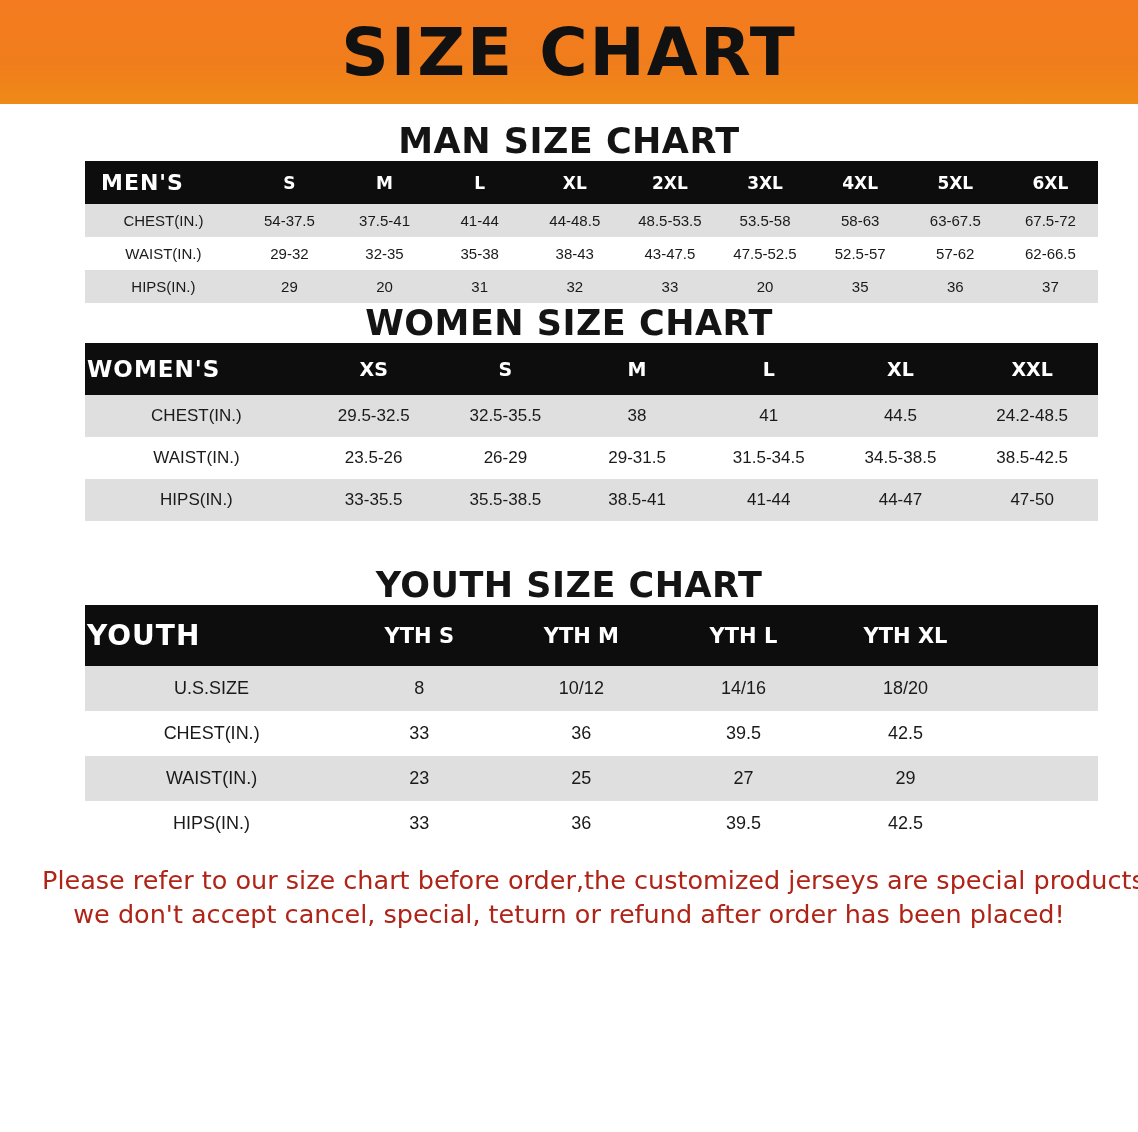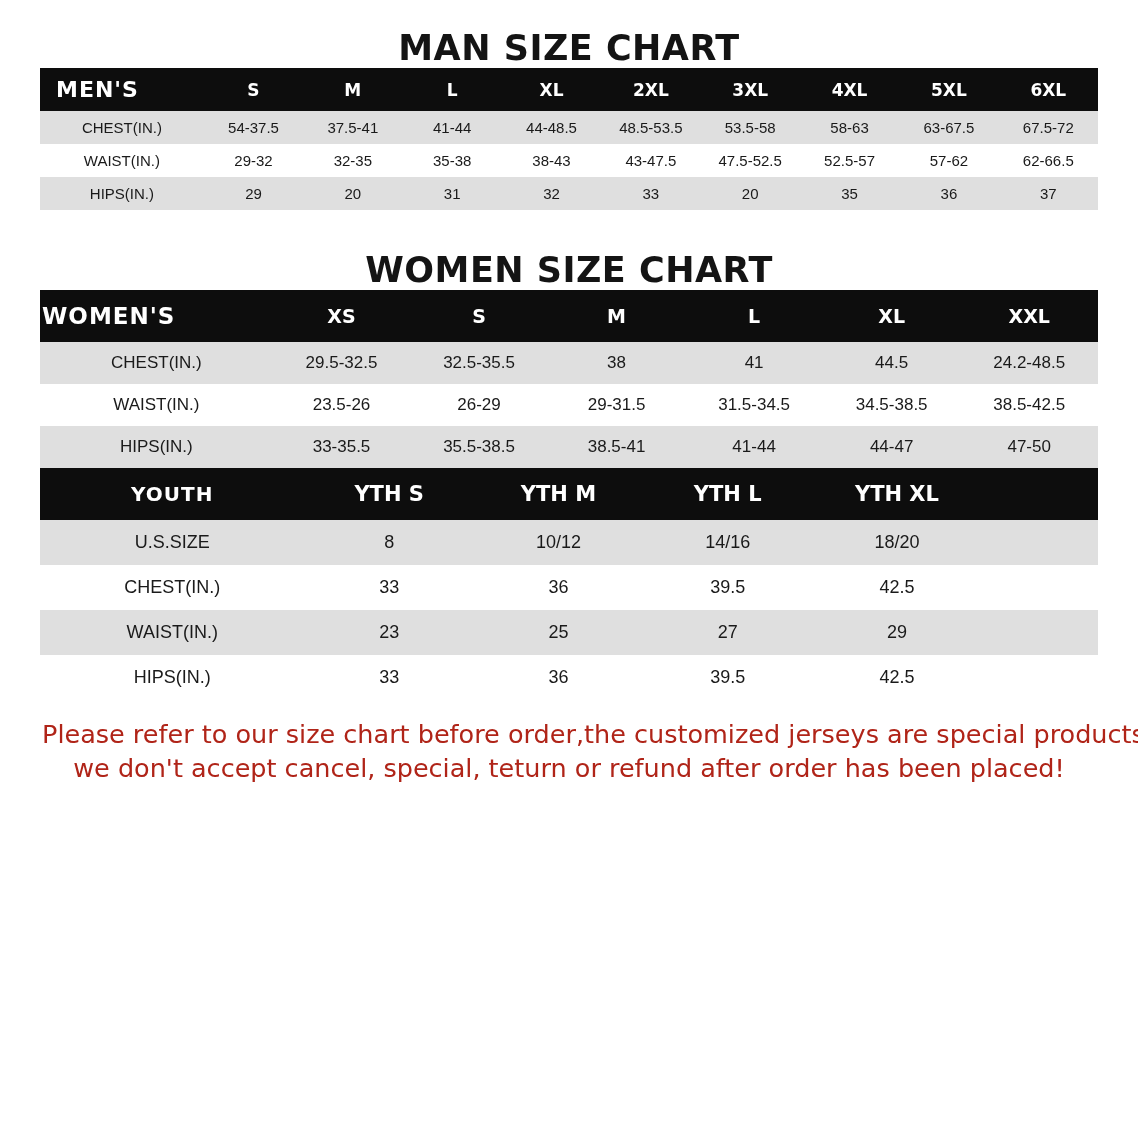--- a/index.html
+++ b/index.html
@@ -37,26 +37,26 @@
   }
 
   
   .section-title {
     text-align: center;
     font-family: "DejaVu Sans", sans-serif;
     font-weight: bold;
     color: #141414;
     letter-spacing: 0.5px;
   }
-  .st-man   { font-size: 35px; margin-top: 28px; }
-  .st-women { font-size: 35px; margin-top: 40px; }
+  .st-man   { font-size: 35px; margin-top: 17px; }
+  .st-women { font-size: 35px; }
   .st-youth { font-size: 35px; margin-top: 44px; }
 
   
-  .tbl-wrap { padding: 0 40px; }
+  .tbl-wrap { padding: 0 40px; margin-left: 45px; }
   table {
     width: 100%;
     border-collapse: collapse;
     table-layout: fixed;
   }
   thead tr {
     background: #0d0d0d;
     color: #ffffff;
   }
   thead th {
@@ -88,39 +88,42 @@
   .men tbody td { font-size: 15px; padding: 8px 1px; }
   .men tbody td.lead { font-size: 15px; }
 
   
   .women thead th { font-size: 19px; padding: 13px 2px; }
   .women thead th.lead { font-size: 23px; }
   .women tbody td { font-size: 17px; padding: 11px 2px; }
 
   
   .youth thead th { font-size: 21px; padding: 14px 2px; }
-  .youth thead th.lead { font-size: 20px; text-align: center; }
+  .youth thead th.lead { font-size: 28px; }
   .youth tbody td { font-size: 18px; padding: 12px 2px; }
 
   
   .note {
     padding: 18px 42px 0 42px;
     color: #b02418;
     font-family: "DejaVu Sans", sans-serif;
     font-size: 25.5px;
     line-height: 1.32;
     text-align: center;
   }
   .note .line { display: block; white-space: nowrap; }
 </style>
 </head>
 <body>
 
 <div class="page">
 
+  <div class="banner">
+    <div class="banner-title">SIZE CHART</div>
+  </div>
 
   <div class="section-title st-man">MAN SIZE CHART</div>
   <div class="tbl-wrap">
     <table class="men">
       <colgroup>
         <col style="width:15.5%">
           <col style="width:9.4%">
           <col style="width:9.4%">
           <col style="width:9.4%">
         <col style="width:9.4%">
@@ -233,20 +236,21 @@
           <td>35.5-38.5</td>
           <td>38.5-41</td>
           <td>41-44</td>
           <td>44-47</td>
           <td>47-50</td>
         </tr>
       </tbody>
     </table>
   </div>
 
+  <div class="section-title st-youth">YOUTH SIZE CHART</div>
   <div class="tbl-wrap">
     <table class="youth">
       <colgroup>
         <col style="width:25%">
           <col style="width:16%">
           <col style="width:16%">
           <col style="width:16%">
           <col style="width:16%">
           <col style="width:11%">
       </colgroup>

